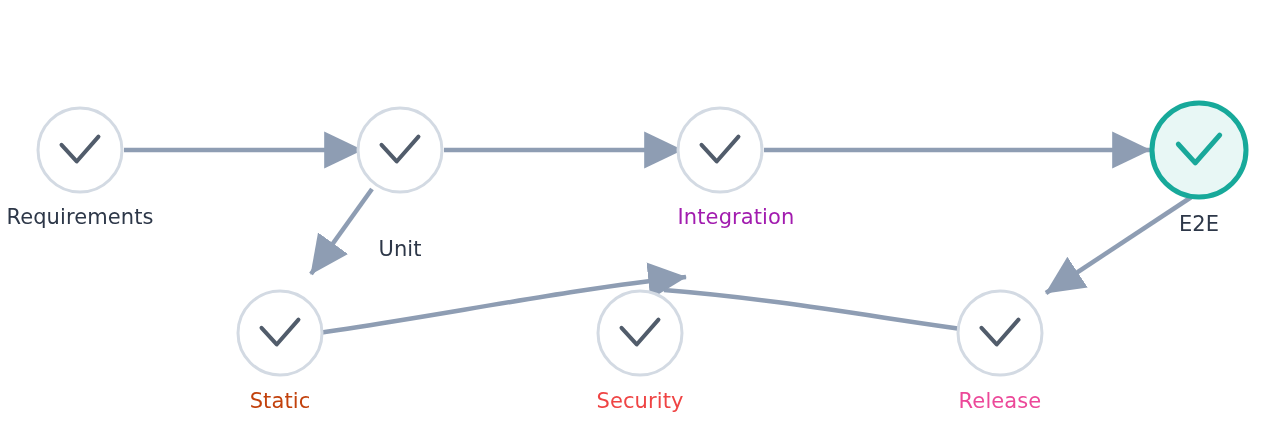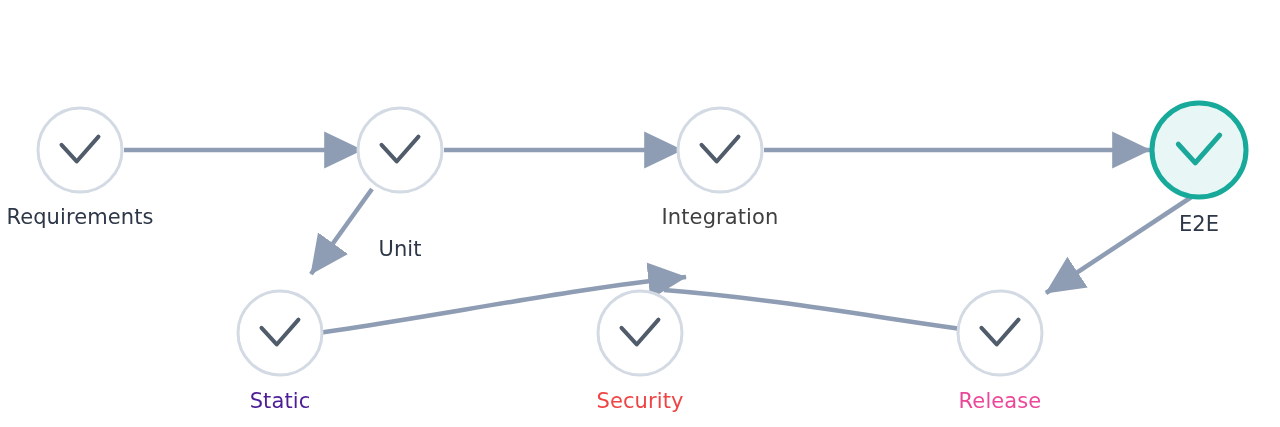--- a/index.html
+++ b/index.html
@@ -92,23 +92,23 @@
         <g>
           <circle cx="1000" cy="333" r="42" fill="#ffffff" stroke="#d3dae3" stroke-width="3"></circle>
           <path d="M 981.52 327.8256 L 996.6736 344.4576 L 1018.48 319.6944" fill="none" stroke="#515c6b" stroke-width="4" stroke-linecap="round" stroke-linejoin="round"></path>
         </g>
       </g>
   </svg>
 
   <div id="label-layer">
       <div class="node-label" style="left: -120px; top: 205px; width: 400px; color: rgb(45, 55, 72);">Requirements</div>
       <div class="node-label" style="left: 200px; top: 205px; width: 400px; color: rgb(45, 55, 72); margin-top: 32px;">Unit</div>
-      <div class="node-label" style="left: 520px; top: 205px; width: 400px; color: #404040;">Integration</div>
+      <div class="node-label" style="left: 536px; top: 205px; width: 400px; color: #a21caf;">Integration</div>
       <div class="node-label" style="left: 999px; top: 212px; width: 400px; color: rgb(45, 55, 72);">E2E</div>
-      <div class="node-label" style="left: 80px; top: 389px; width: 400px; color: #4c1d95;">Static</div>
+      <div class="node-label" style="left: 80px; top: 389px; width: 400px; color: #c2410c;">Static</div>
       <div class="node-label" style="left: 440px; top: 389px; width: 400px; color: #ef4444;">Security</div>
       <div class="node-label" style="left: 800px; top: 389px; width: 400px; color: #ec4899;">Release</div>
     </div>
   <div id="hit-layer">
       <div class="node-hit" style="left: 38px; top: 108px; width: 84px; height: 84px;"></div>
       <div class="node-hit" style="left: 358px; top: 108px; width: 84px; height: 84px;"></div>
       <div class="node-hit" style="left: 678px; top: 108px; width: 84px; height: 84px;"></div>
       <div class="node-hit" style="left: 1152px; top: 103px; width: 94px; height: 94px;"></div>
       <div class="node-hit" style="left: 238px; top: 291px; width: 84px; height: 84px;"></div>
       <div class="node-hit" style="left: 598px; top: 291px; width: 84px; height: 84px;"></div>

